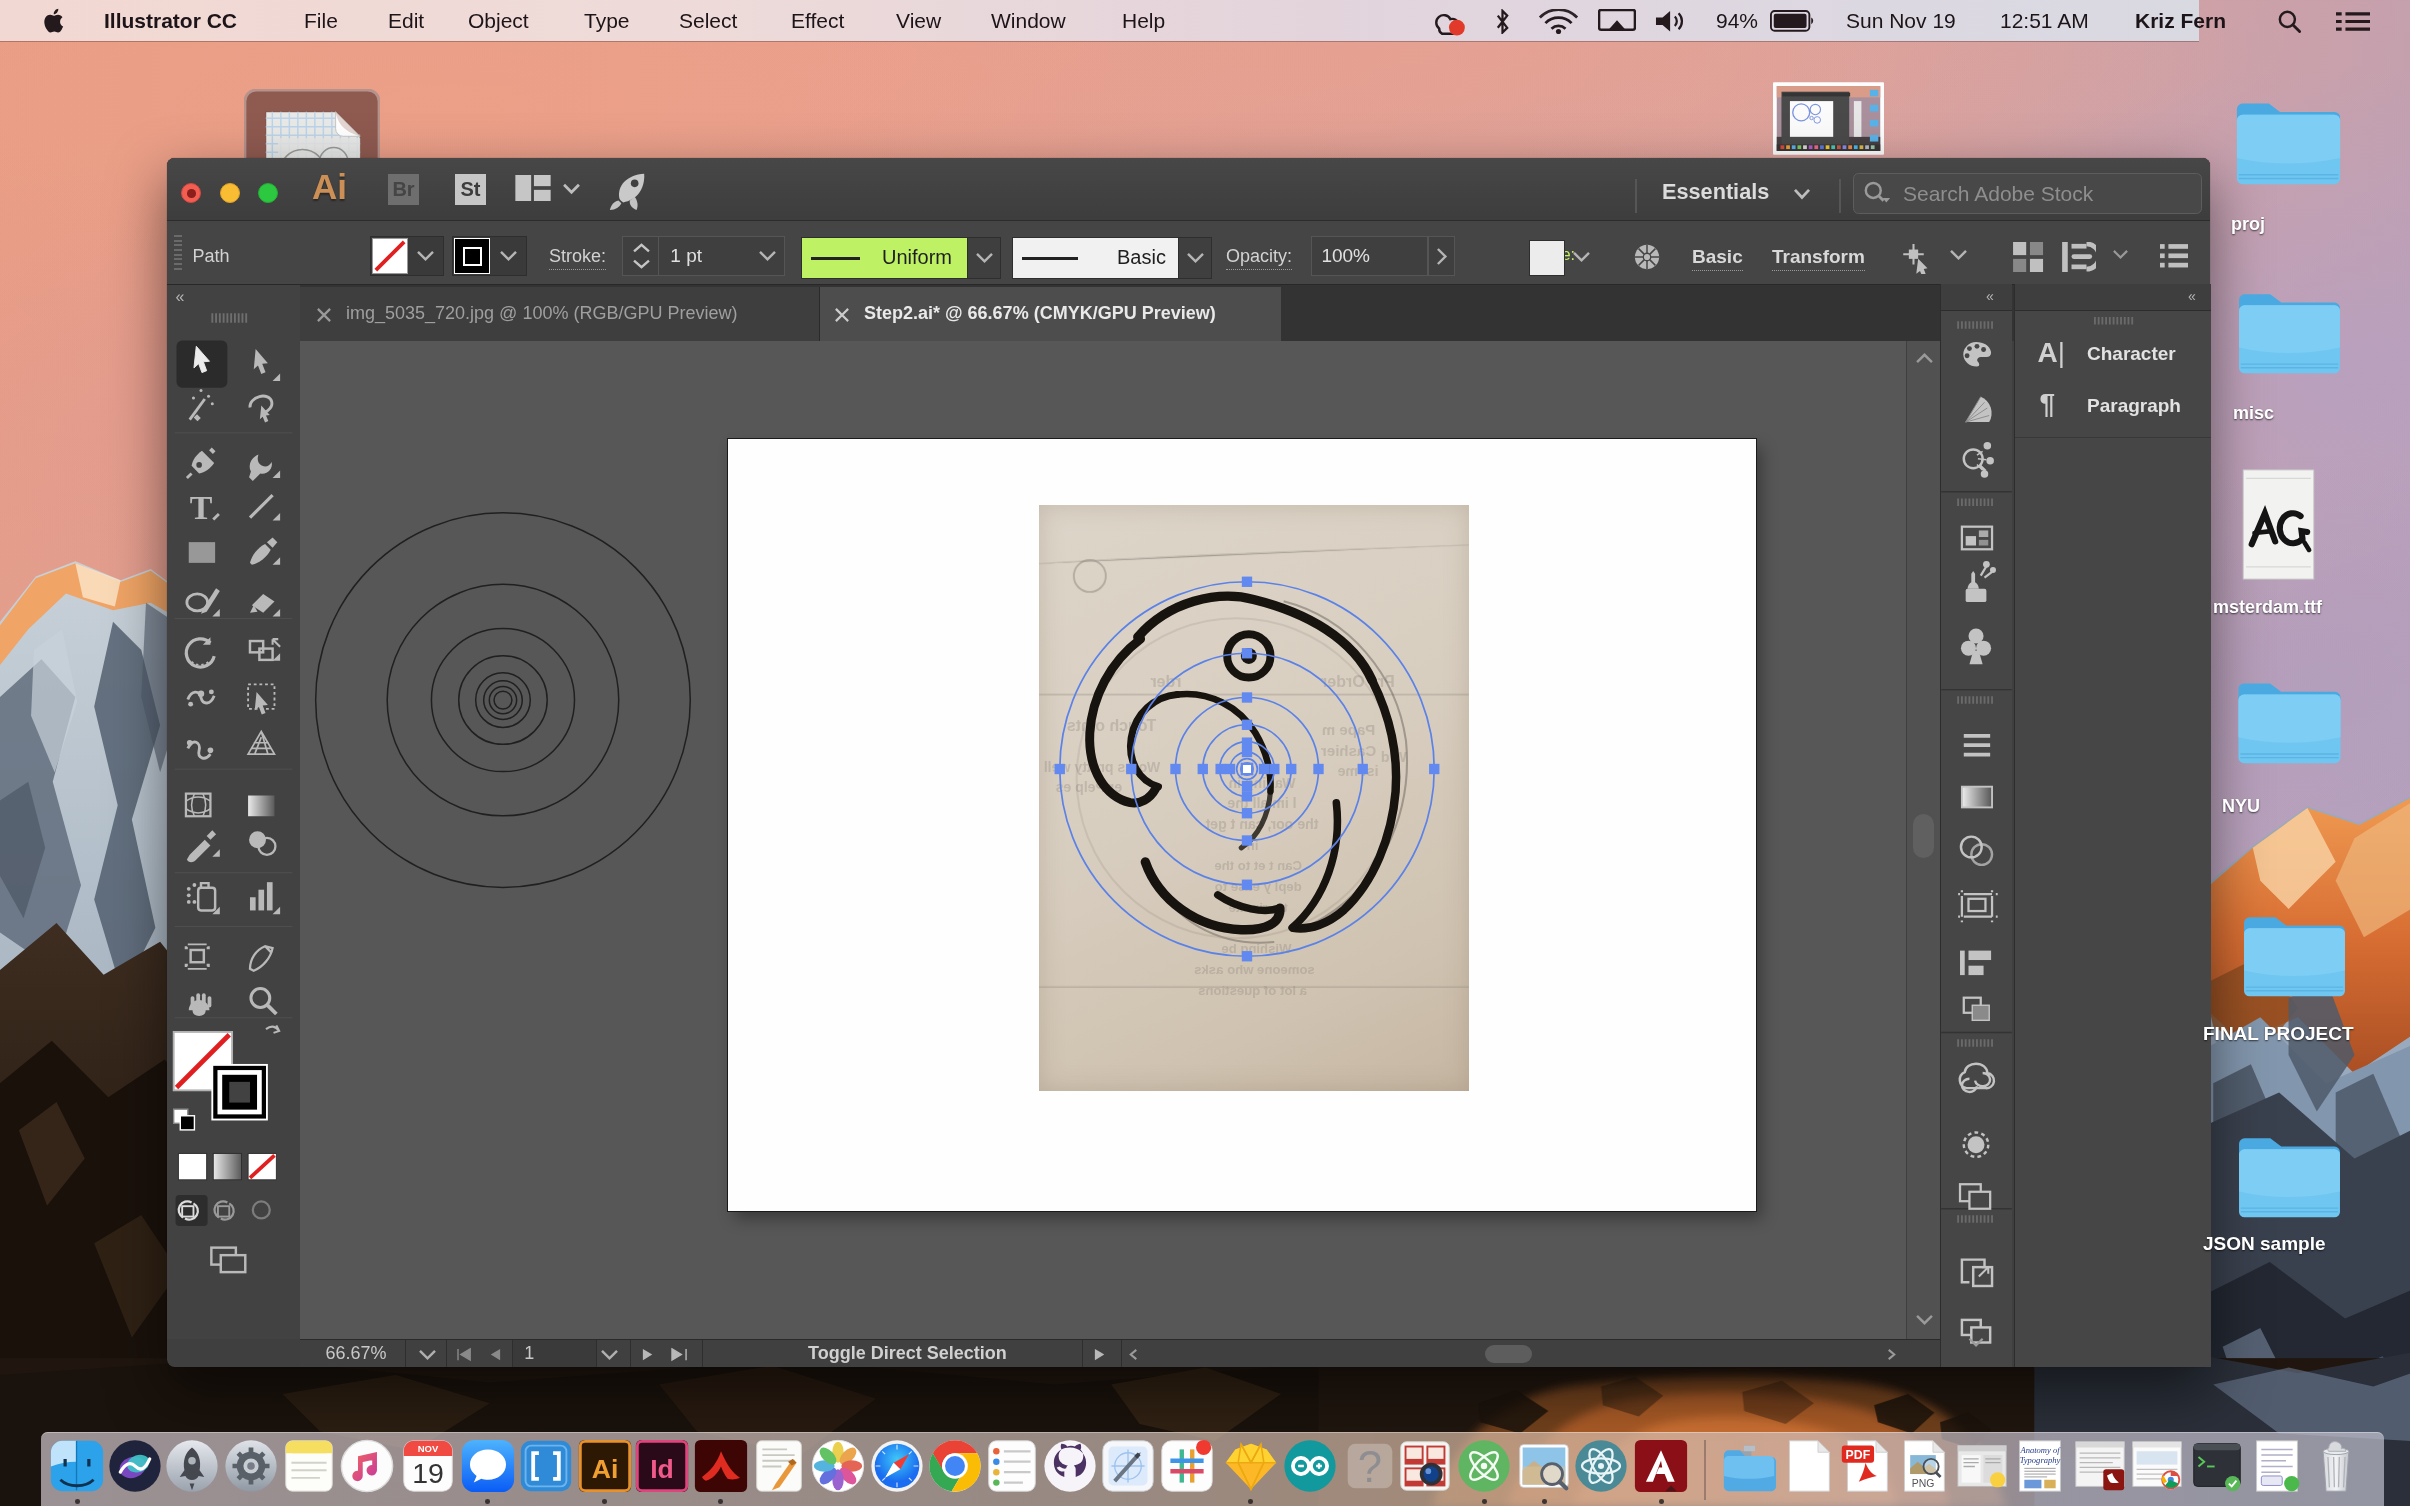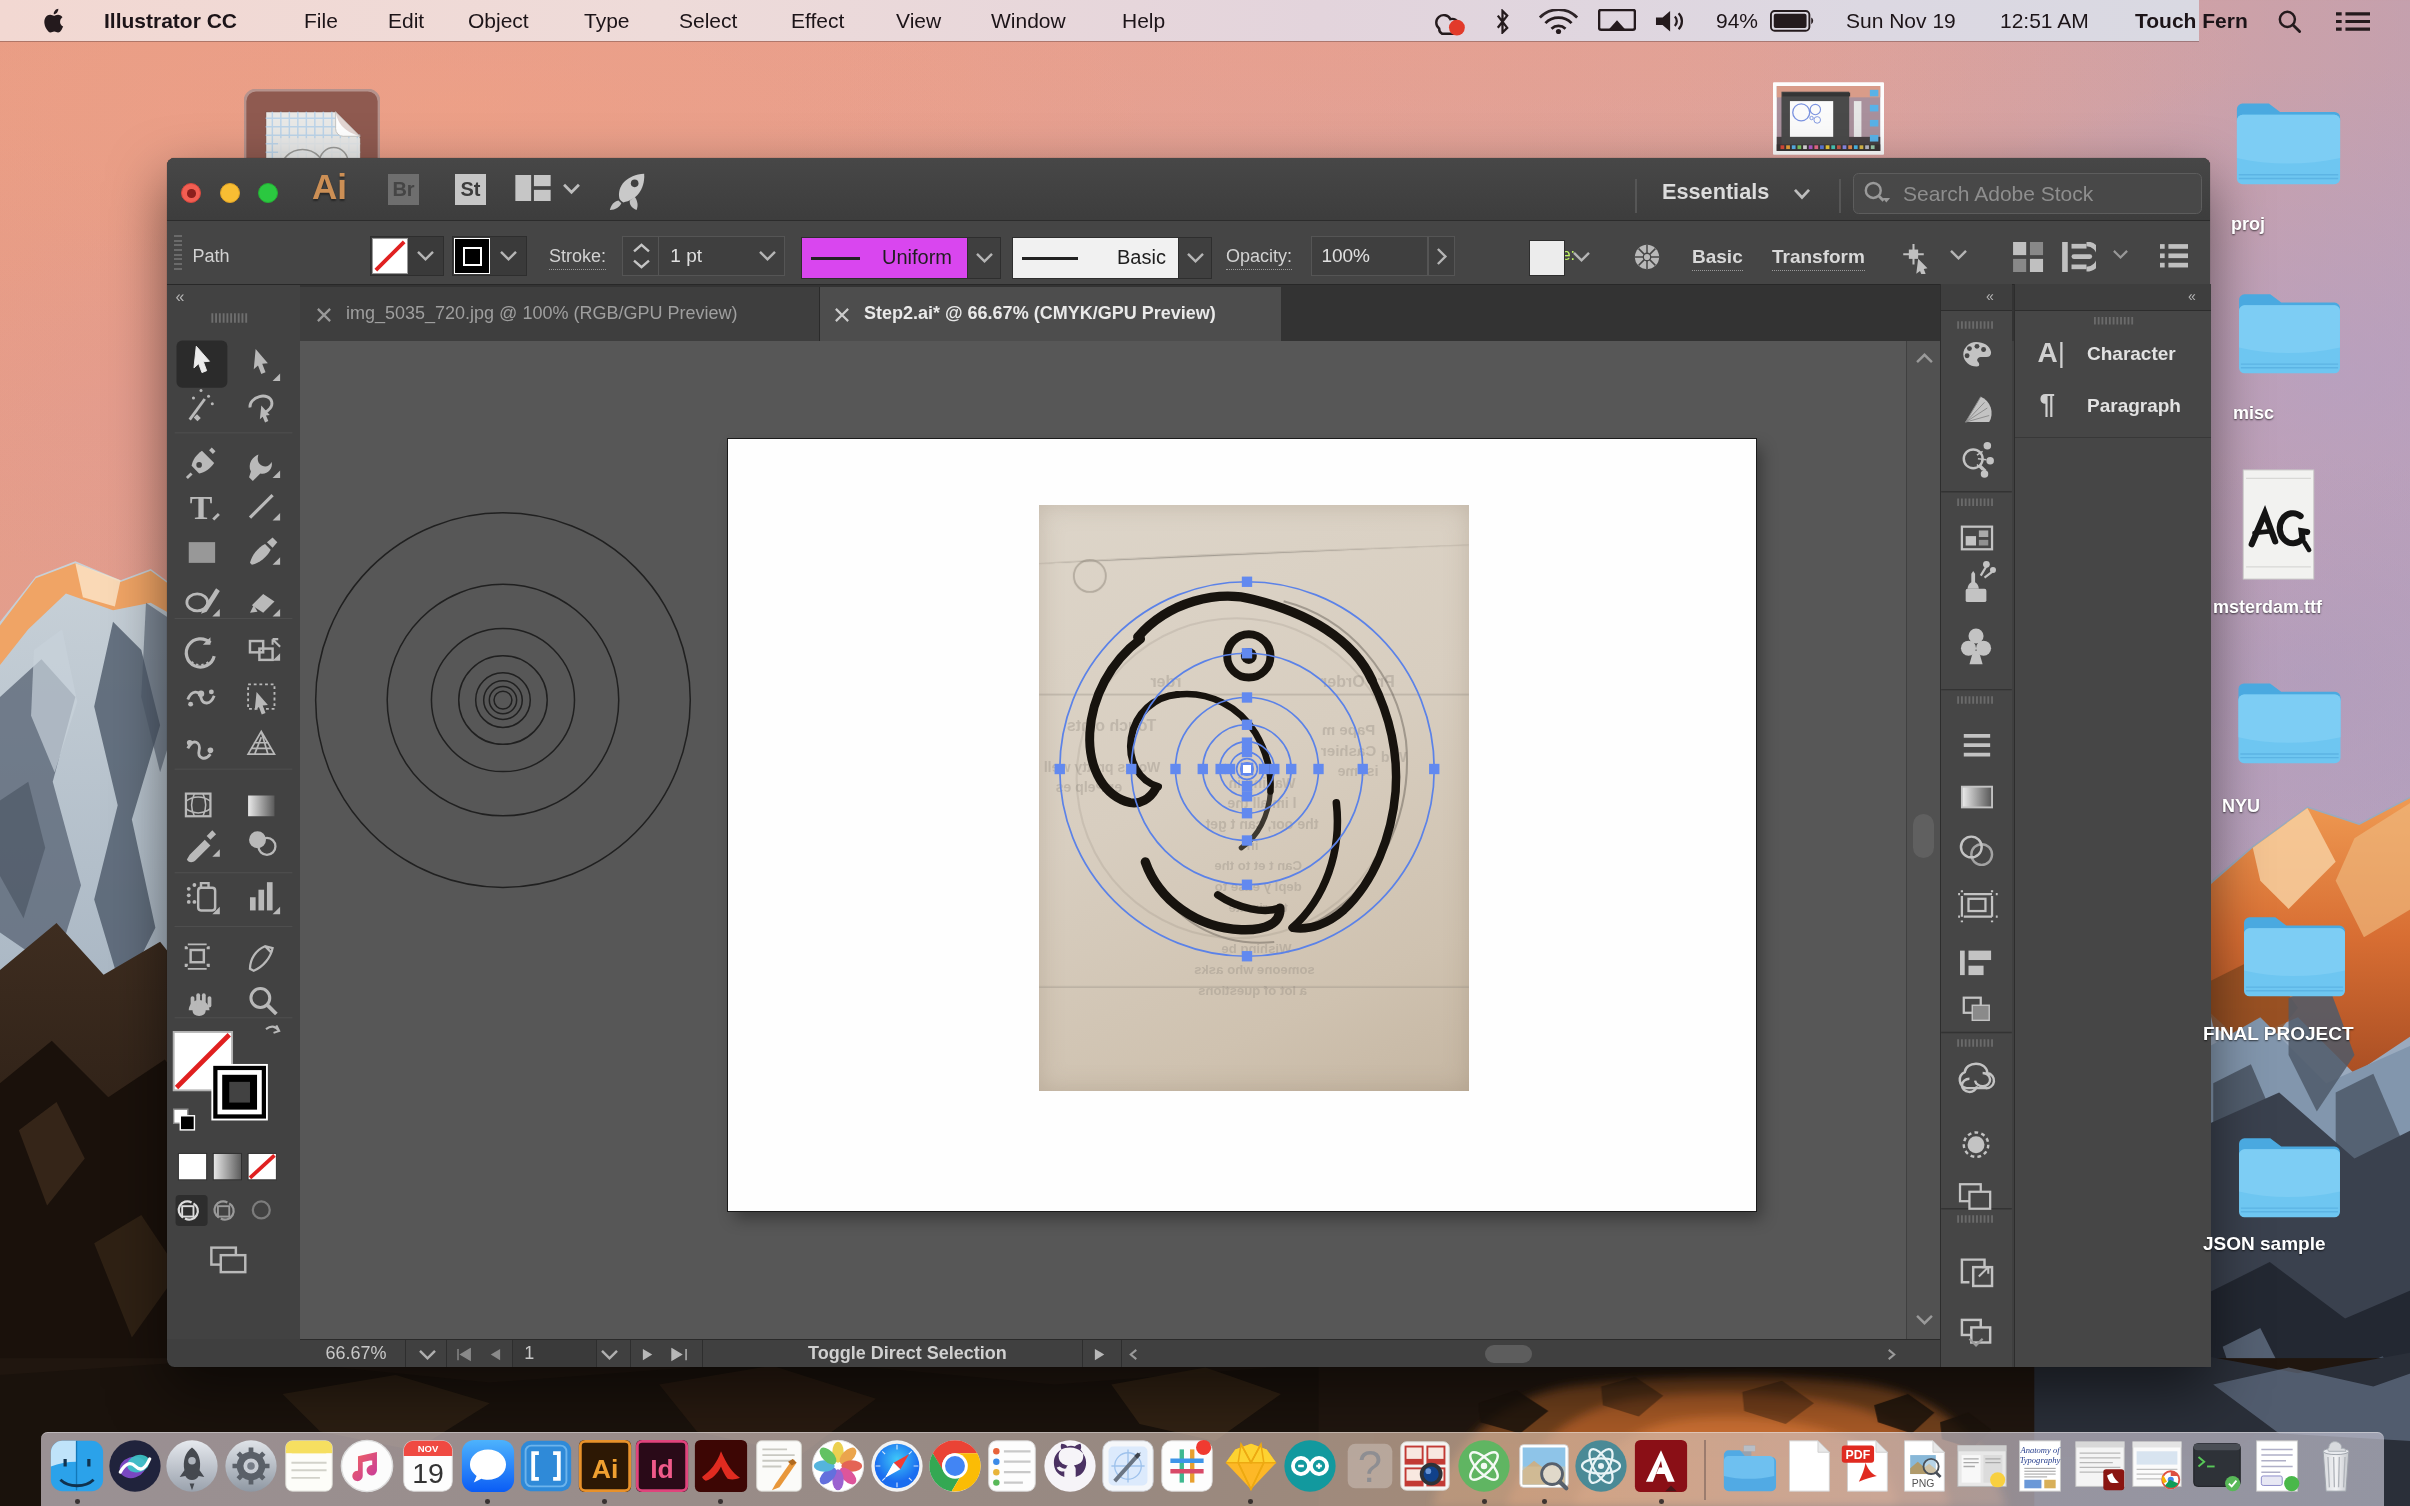--- a/index.html
+++ b/index.html
@@ -181,21 +181,21 @@
       </g>
     </svg>
 <span class="mi" style="left:1716px">94%</span>
 <svg class="abs" style="left:1770px;top:10.4px" width="45" height="21.7" viewBox="0 0 48 23">
       <rect x="1" y="1" width="41" height="21" rx="4" fill="none" stroke="#241a1d" stroke-width="2"></rect>
       <rect x="4" y="4" width="35" height="15" rx="2" fill="#241a1d"></rect>
       <path d="M44,8 v7 a4,4 0 0 0 0,-7z" fill="#241a1d"></path>
     </svg>
 <span class="mi" style="left:1846px">Sun Nov 19</span>
 <span class="mi" style="left:2000px">12:51 AM</span>
-<span class="mi b" style="left:2135px">Touch Fern</span>
+<span class="mi b" style="left:2135px">Kriz Fern</span>
 <svg class="abs" style="left:2277px;top:9.4px" width="24.5" height="24.5" viewBox="0 0 26 26">
       <circle cx="11" cy="11" r="8" fill="none" stroke="#241a1d" stroke-width="2.6"></circle>
       <path d="M17,17 L24,24" stroke="#241a1d" stroke-width="3" stroke-linecap="round"></path>
     </svg>
 <svg class="abs" style="left:2336px;top:11.3px" width="34" height="21" viewBox="0 0 36 22">
       <g stroke="#241a1d" stroke-width="3.4">
         <path d="M10,3 h26 M10,11 h26 M10,19 h26"></path>
         <path d="M0,3 h6 M0,11 h6 M0,19 h6"></path>
       </g>
     </svg>
@@ -332,21 +332,21 @@
 <svg class="abs" style="left:7.5px;top:4.7px" width="21" height="28" viewBox="0 0 22 30">
           <path d="M3,10 L11,3 19,10 M3,20 L11,27 19,20" fill="none" stroke="#c5c5c5" stroke-width="2.6"></path>
         </svg>
 </div>
 <div class="abs" style="left:491px;top:15px;width:125px;height:38px;background:#3f3f3f;border:0.9px solid #555">
 <span class="abs" style="left:11.3px;top:7.5px;font-size:19px;color:#e0e0e0">1 pt</span>
 <svg class="abs" style="left:99px;top:13px" width="19" height="12.2" viewBox="0 0 20 13">
           <path d="M2,2 L10,10 18,2" fill="none" stroke="#b5b5b5" stroke-width="2.6"></path>
         </svg>
 </div>
-<div class="abs" style="left:634px;top:16px;width:166px;height:40px;background:#d946ef;border:0.9px solid #2e2e2e">
+<div class="abs" style="left:634px;top:16px;width:166px;height:40px;background:#bef264;border:0.9px solid #2e2e2e">
 <div class="abs" style="left:9.4px;top:19px;width:49px;height:2.8px;background:#222"></div>
 <span class="abs" style="left:80px;top:7.5px;font-size:20px;color:#1e1e1e">Uniform</span>
 </div>
 <div class="abs" style="left:800px;top:16px;width:32px;height:40px;background:#3f3f3f;border:0.9px solid #2e2e2e">
 <svg class="abs" style="left:6.6px;top:14px" width="19" height="12.2" viewBox="0 0 20 13">
           <path d="M2,2 L10,10 18,2" fill="none" stroke="#b5b5b5" stroke-width="2.6"></path>
         </svg>
 </div>
 <div class="abs" style="left:845px;top:16px;width:166px;height:40px;background:#f1f1f1;border:0.9px solid #2e2e2e">
 <div class="abs" style="left:9.4px;top:19px;width:56px;height:2.8px;background:#222"></div>

